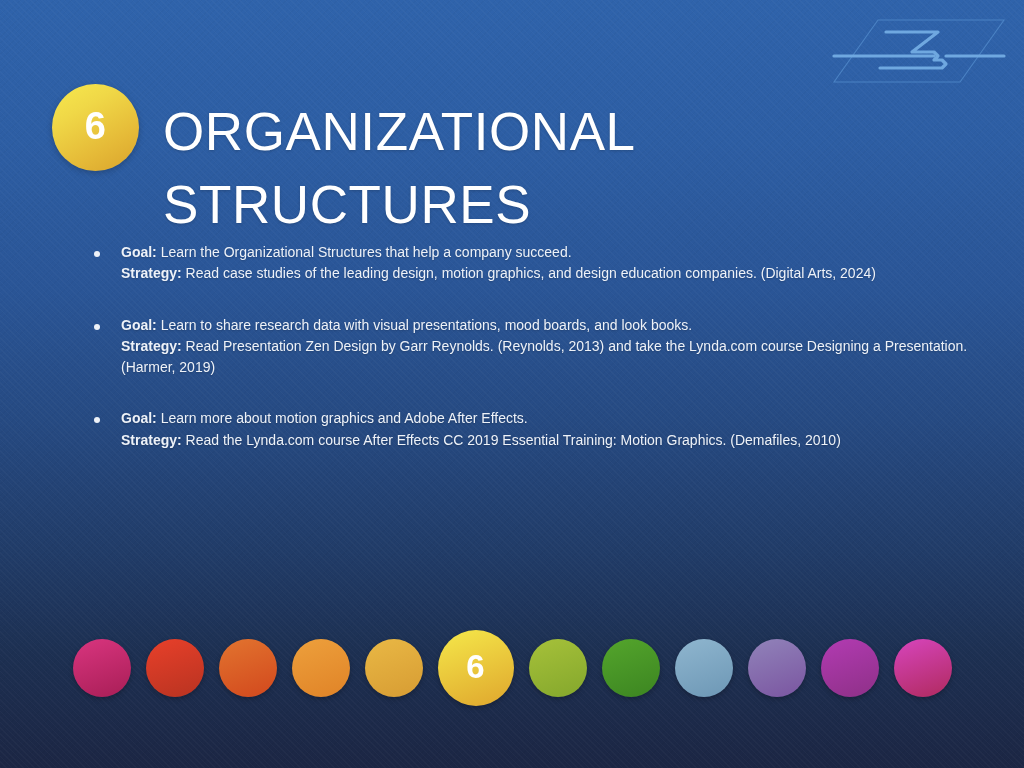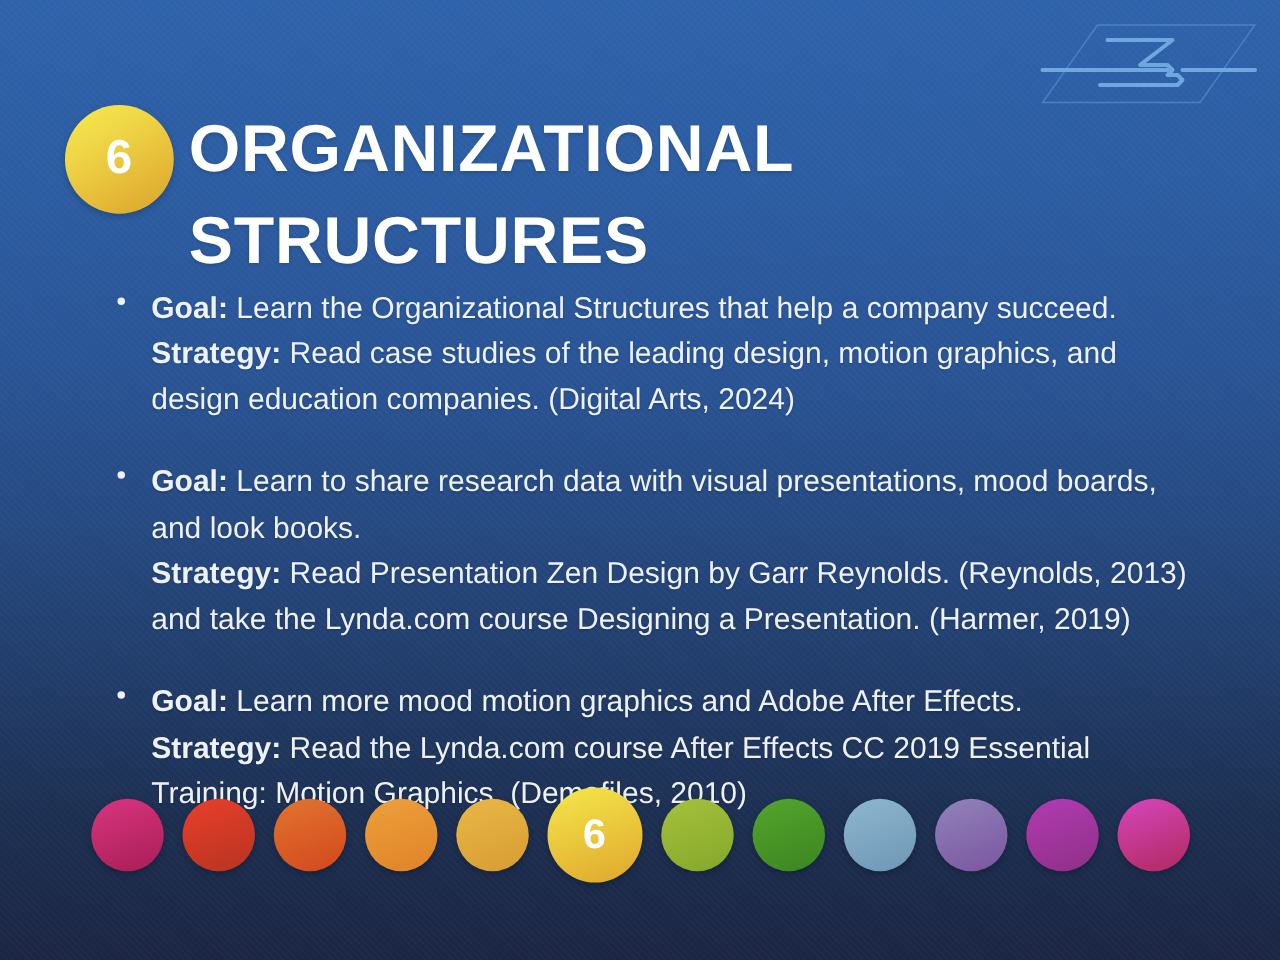--- a/index.html
+++ b/index.html
@@ -73,39 +73,39 @@
     align-items: center;
     justify-content: center;
     color: #ffffff;
     font-size: 38px;
     font-weight: 600;
     letter-spacing: .5px;
     padding-bottom: 2px;
     box-sizing: border-box;
   }
   #title-text {
-    margin: 0;
+    margin: 12px;
     padding-left: 99px;
     color: #ffffff;
     font-size: 53px;
-    font-weight: 700;
+    font-weight: 400;
     line-height: 1.37;
     letter-spacing: 0.6px;
     white-space: pre-line;
     text-shadow: 0 1px 3px rgba(0,0,0,.18);
   }
 
   
   #bullets {
     position: absolute;
     left: 88px;
-    top: 229px;
+    top: 242px;
     width: 880px;
     color: #eef2f8;
-    font-size: 24px;
+    font-size: 14px;
     line-height: 1.52;
     font-weight: 400;
     text-shadow: 0 1px 2px rgba(0,0,0,.2);
   }
   .bullet-item {
     position: relative;
     padding-left: 33px;
     margin-bottom: 30px;
   }
   .bullet-item:last-child { margin-bottom: 0; }
@@ -188,21 +188,21 @@
       <span class="bullet-text"><span class="lead">Goal:</span><span> Learn the Organizational Structures that help a company succeed.</span><br><span class="lead">Strategy:</span><span> Read case studies of the leading design, motion graphics, and design education companies. (Digital Arts, 2024)</span></span>
     </div>
 
     <div class="bullet-item">
       <span class="bullet-marker"></span>
       <span class="bullet-text"><span class="lead">Goal:</span><span> Learn to share research data with visual presentations, mood boards, and look books.</span><br><span class="lead">Strategy:</span><span> Read </span><span class="ital">Presentation Zen Design</span><span> by Garr Reynolds. (Reynolds, 2013) and take the Lynda.com course </span><span class="ital">Designing a Presentation</span><span>. (Harmer, 2019)</span></span>
     </div>
 
     <div class="bullet-item">
       <span class="bullet-marker"></span>
-      <span class="bullet-text"><span class="lead">Goal:</span><span> Learn more mood motion graphics and Adobe After Effects.</span><br><span class="lead">Strategy:</span><span> Read the Lynda.com course </span><span class="ital">After Effects CC 2019 Essential Training: Motion Graphics</span><span>. (Demafiles, 2010)</span></span>
+      <span class="bullet-text"><span class="lead">Goal:</span><span> Learn more about motion graphics and Adobe After Effects.</span><br><span class="lead">Strategy:</span><span> Read the Lynda.com course </span><span class="ital">After Effects CC 2019 Essential Training: Motion Graphics</span><span>. (Demafiles, 2010)</span></span>
     </div>
 
   </div>
 
   <div id="progress-row">
       <div class="dot" style="background: linear-gradient(160deg, rgb(217, 53, 127) 0%, rgb(168, 30, 86) 100%);"></div>
       <div class="dot" style="background: linear-gradient(160deg, rgb(232, 64, 42) 0%, rgb(184, 51, 33) 100%);"></div>
       <div class="dot" style="background: linear-gradient(160deg, rgb(226, 116, 47) 0%, rgb(210, 72, 29) 100%);"></div>
       <div class="dot" style="background: linear-gradient(160deg, rgb(237, 160, 60) 0%, rgb(224, 131, 39) 100%);"></div>
       <div class="dot" style="background: linear-gradient(160deg, rgb(233, 184, 69) 0%, rgb(215, 156, 51) 100%);"></div>

